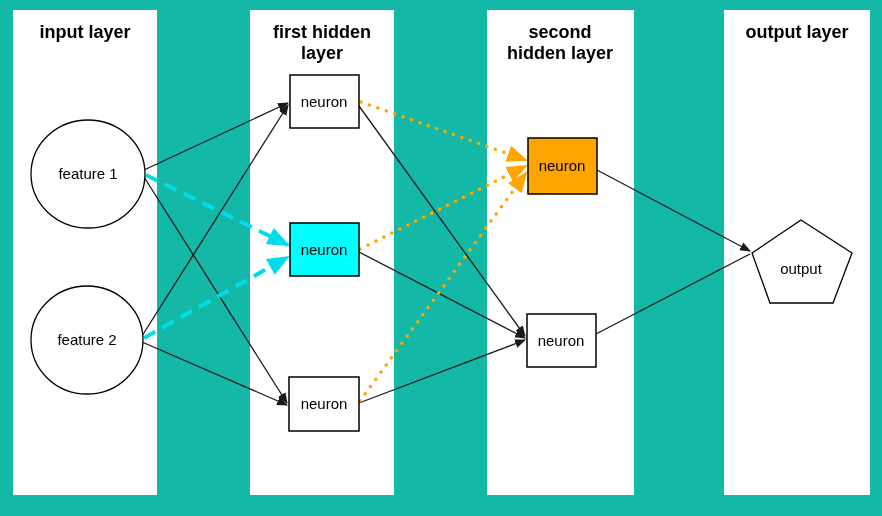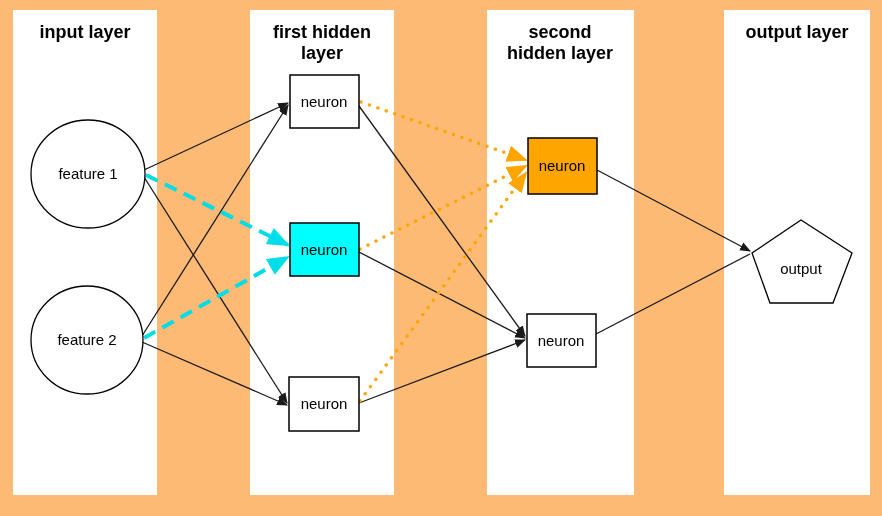--- a/index.html
+++ b/index.html
@@ -1,19 +1,19 @@
 <!DOCTYPE html>
 <html><head>
 <meta charset="utf-8">
 <style>
   html, body { margin: 0; padding: 0; background: #000; }
   .stage {
     position: relative;
     width: 882px; height: 516px;
-    background: #fdba74;
+    background: #14b8a6;
     overflow: hidden;
   }
   svg text {
     font-family: "Liberation Sans", sans-serif;
     fill: #000000;
   }
   .panel-title { font-size: 18px; font-weight: 700; text-anchor: middle; }
   .node-label  { font-size: 15px; text-anchor: middle; }
   .edge-black  { fill: none; stroke-width: 1.3; }
   .edge-cyan   { fill: none; stroke-width: 4;   stroke-dasharray: 13 8; }

